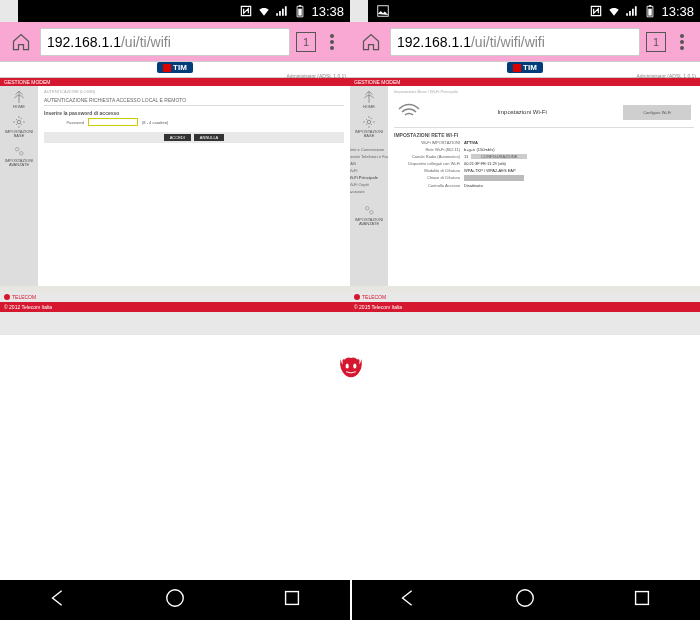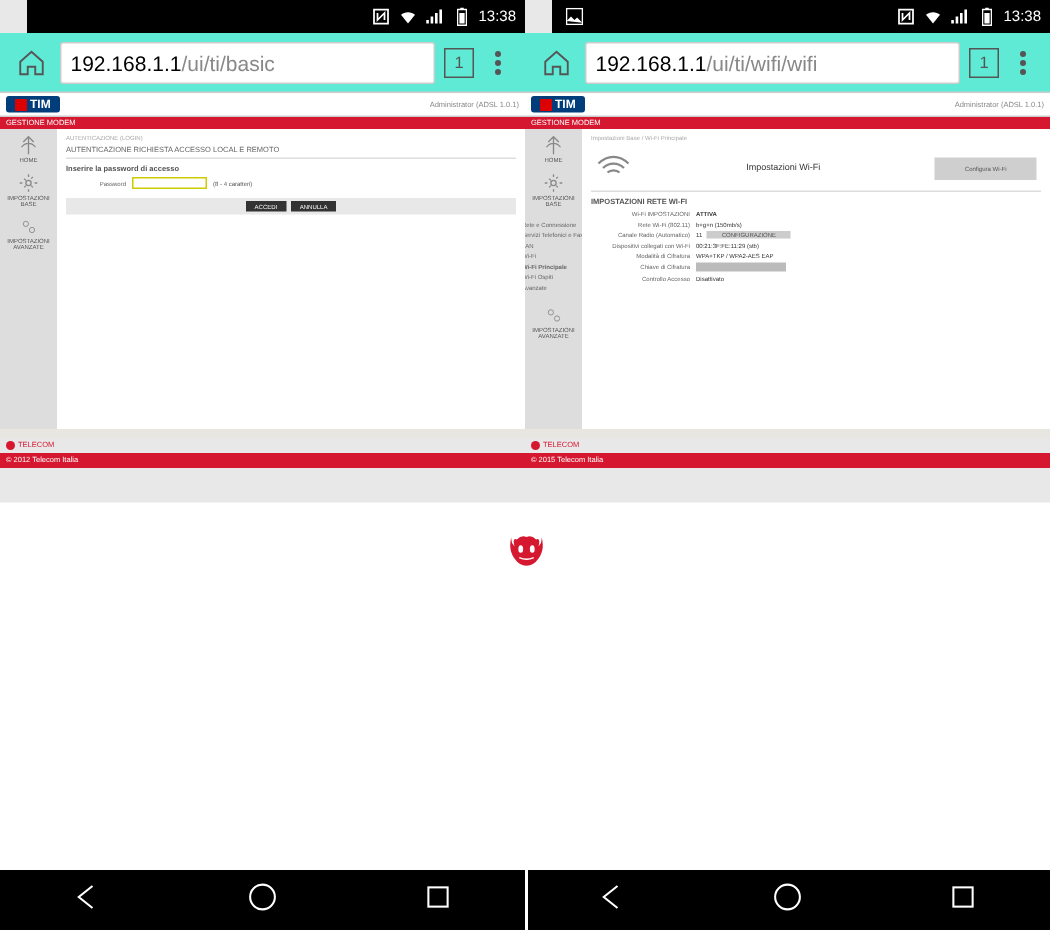--- a/index.html
+++ b/index.html
@@ -1,36 +1,36 @@
 <!DOCTYPE html>
 <html><head>
 <meta charset="utf-8">
 <style>
 * { margin: 0; padding: 0; box-sizing: border-box; font-family: Arial, sans-serif; }
 body { width: 700px; height: 620px; background: #fff; position: relative; }
 
 .screens { display: flex; width: 700px; }
 .screen { width: 350px; height: 335px; background: #e8e8e8; position: relative; }
 
-.status-bar { height: 22px; background: #000; display: flex; justify-content: flex-end; align-items: center; gap: 4px; padding: 0 6px; color: #fff; font-size: 10px; margin-left: 18px; }
+.status-bar { height: 22px; background: #000; display: flex; justify-content: flex-end; align-items: center; gap: 4px; padding: 0 6px; color: #fff; font-size: 13px; margin-left: 18px; }
 .status-bar .icon { width: 14px; height: 14px; display: flex; align-items: center; justify-content: center; }
 .status-bar svg { fill: #fff; }
 
-.browser-bar { height: 40px; background: #5eead4; display: flex; align-items: center; gap: 6px; padding: 0 8px; border-bottom: 1px solid #ccc; }
+.browser-bar { height: 40px; background: #f9a8d4; display: flex; align-items: center; gap: 6px; padding: 0 8px; border-bottom: 1px solid #ccc; }
 .home-btn { width: 26px; height: 26px; display: flex; align-items: center; justify-content: center; }
 .url-bar { flex: 1; height: 28px; background: #fff; border: 1px solid #ccc; border-radius: 2px; display: flex; align-items: center; padding: 0 6px; font-size: 14px; color: #333; }
 .url-bar .domain { color: #000; }
 .url-bar .path { color: #888; }
 .tab-count { width: 20px; height: 20px; border: 1.5px solid #555; font-size: 11px; display: flex; align-items: center; justify-content: center; color: #555; }
 .menu-dots { width: 20px; display: flex; flex-direction: column; align-items: center; gap: 2px; }
 .menu-dots span { width: 4px; height: 4px; background: #555; border-radius: 50%; }
 
 .page { height: 250px; background: #e8e6e1; position: relative; overflow: hidden; }
 
-.tim-header { height: 16px; background: #fff; display: flex; align-items: center; padding: 0 4px; border-bottom: 1px solid #ccc; }
+.tim-header { height: 16px; background: #fff; display: flex; align-items: center; padding: 0 4px; border-bottom: 1px solid #ccc; flex-direction: column; }
 .tim-logo { background: #003d7a; color: #fff; font-size: 8px; font-weight: bold; padding: 1px 6px; border-radius: 2px; display: flex; align-items: center; }
 .tim-logo::before { content: ""; width: 8px; height: 8px; background: #d00; margin-right: 2px; }
 .admin-text { margin-left: auto; font-size: 5px; color: #888; }
 
 .red-bar { height: 8px; background: #d5172f; color: #fff; font-size: 5px; padding: 1px 4px; display: flex; align-items: center; }
 
 .page-body { display: flex; height: 200px; }
 .sidebar { width: 38px; background: #ddd; display: flex; flex-direction: column; align-items: center; padding-top: 4px; gap: 6px; }
 .sidebar-item { width: 30px; display: flex; flex-direction: column; align-items: center; font-size: 4px; color: #555; text-align: center; line-height: 1; }
 .sidebar-icon { width: 14px; height: 14px; margin-bottom: 1px; display: flex; align-items: center; justify-content: center; }
@@ -108,21 +108,21 @@
       <span>13:38</span>
     </div>
     <div class="browser-bar">
       <div class="home-btn">
           <svg viewBox="0 0 24 24" width="20" height="20">
             <path d="M3 11l9-8 9 8v10h-6v-6h-6v6H3z" fill="none" stroke="#555" stroke-width="1.5"></path>
           </svg>
         </div>
       <div class="url-bar">
           <span class="domain">192.168.1.1</span>
-          <span class="path">/ui/ti/basic</span>
+          <span class="path">/ui/ti/wifi</span>
         </div>
       <div class="tab-count">1</div>
       <div class="menu-dots">
           <span></span>
           <span></span>
           <span></span>
         </div>
     </div>
     <div class="page">
       <div class="tim-header">

